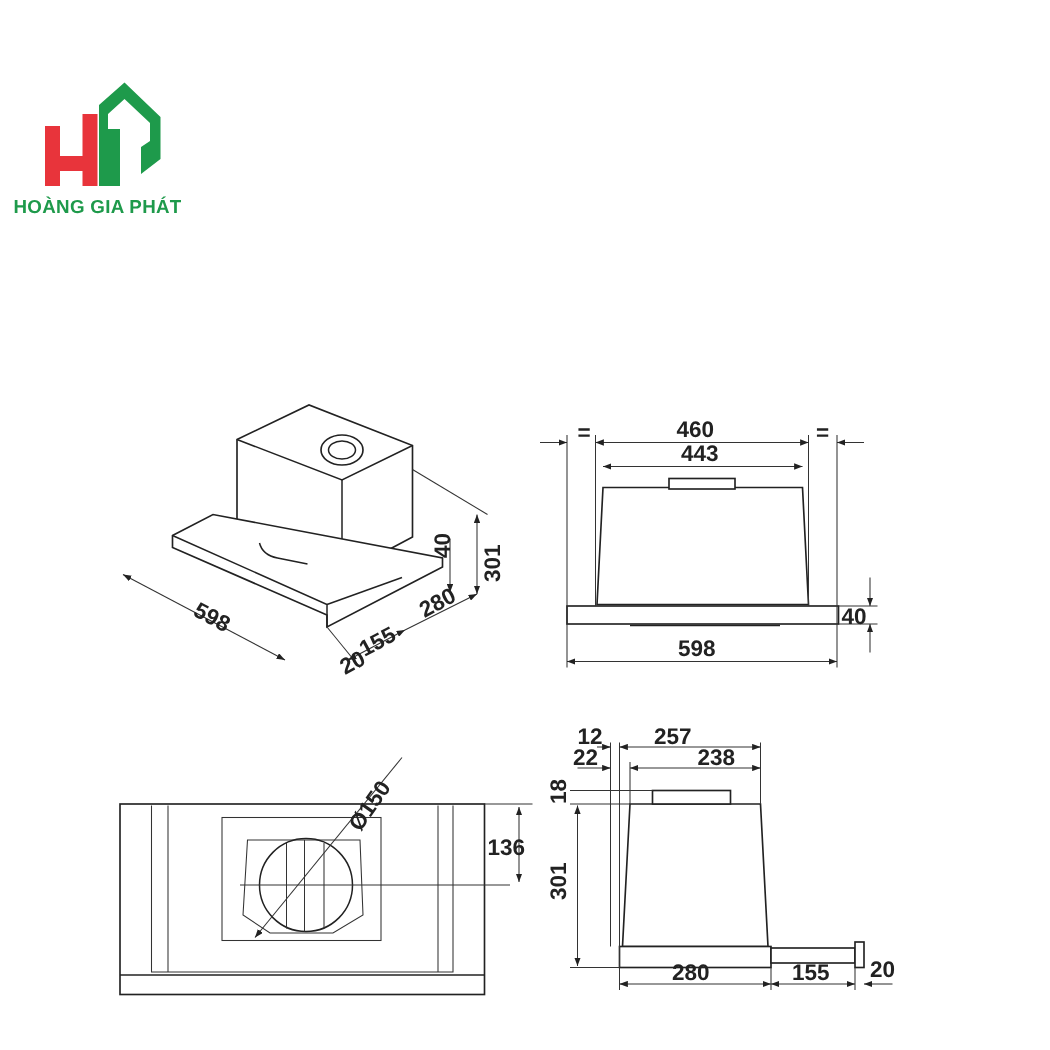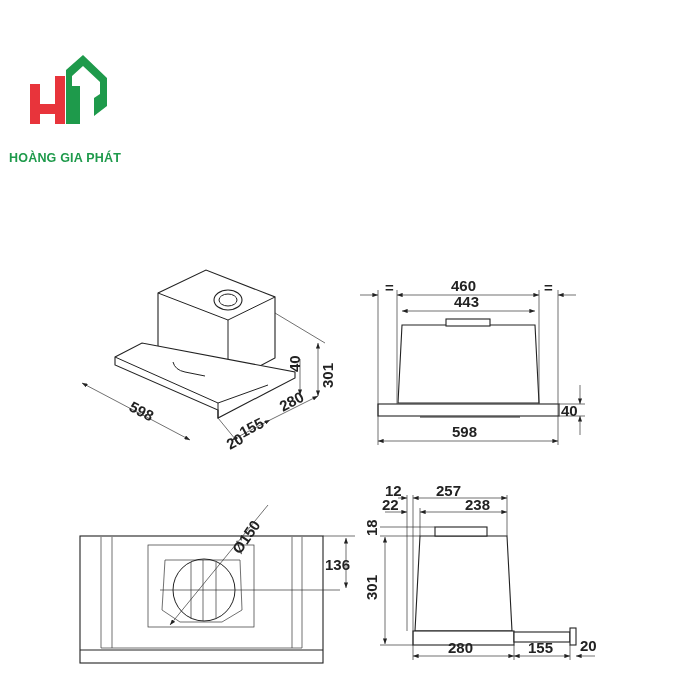--- a/index.html
+++ b/index.html
@@ -1,18 +1,18 @@
 <!DOCTYPE html>
 <html><head>
 <meta charset="utf-8">
 <style>
   html, body { margin:0; padding:0; background:#ffffff; }
   body { width:700px; height:700px; position:relative; overflow:hidden; font-family:"Liberation Sans", sans-serif; }
   .logo { position:absolute; left:0; top:40px; width:180px; height:120px; }
-  .logo-text { position:absolute; left:9px; top:131px; font-weight:bold; font-size:12.5px; color:#1e9a4b; letter-spacing:0.2px; white-space:nowrap;margin-top:20px; }
+  .logo-text { position:absolute; left:9px; top:131px; font-weight:bold; font-size:12.5px; color:#1e9a4b; letter-spacing:0.2px; white-space:nowrap; }
   svg.drawing { position:absolute; left:0; top:0; }
   .dim { font-family:"Liberation Sans", sans-serif; font-weight:bold; font-size:15px; fill:#222; }
   .ln { stroke:#222; stroke-width:1; fill:none; }
   .thin { stroke:#333; stroke-width:0.7; fill:none; }
   .fillw { fill:#fff; stroke:#222; stroke-width:1.1; }
 </style>
 </head>
 <body>
 
 <div class="logo">

